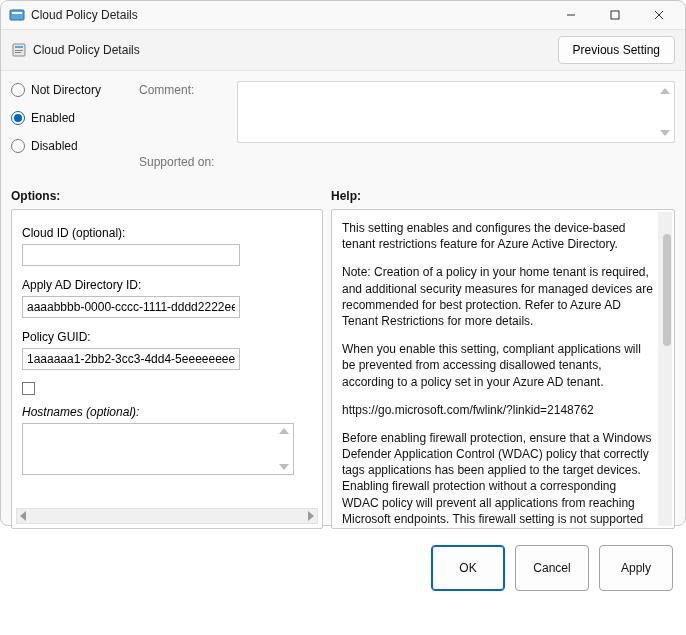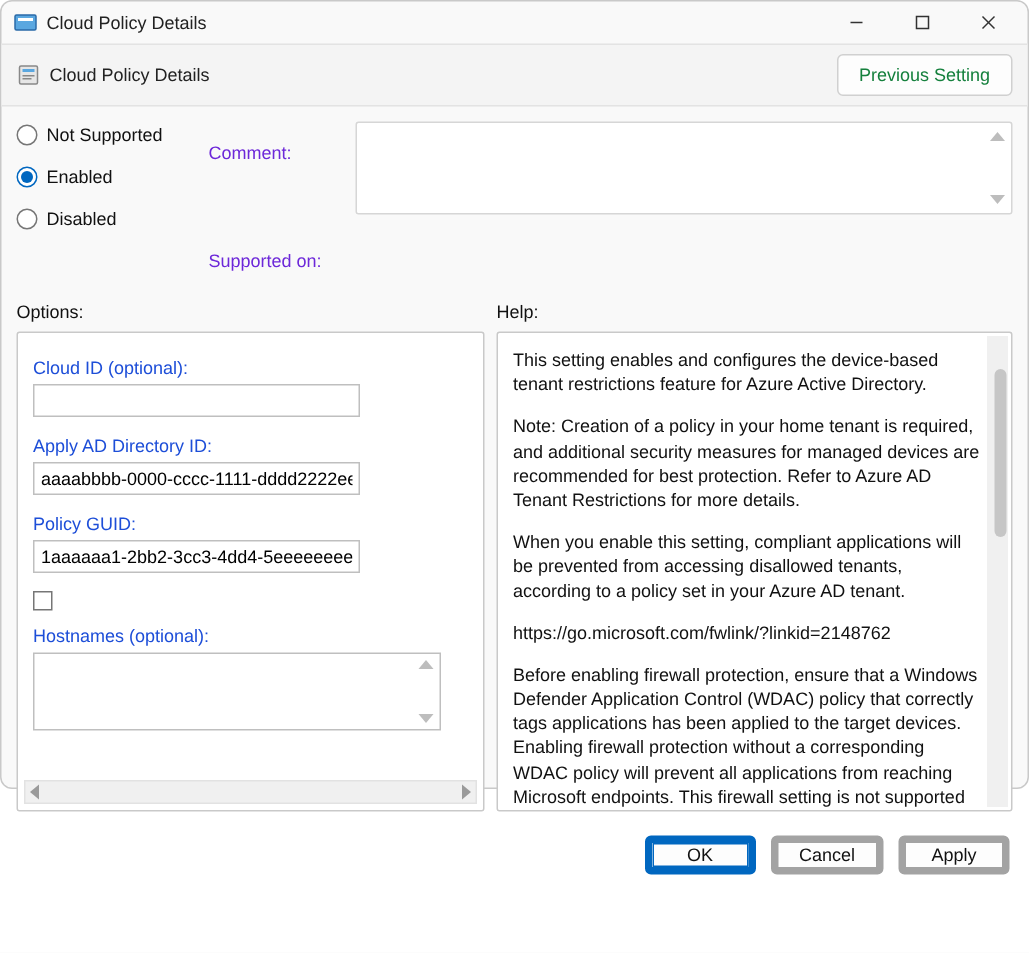--- a/index.html
+++ b/index.html
@@ -38,73 +38,73 @@
   }
   .subheader .sub-icon { width:16px;height:16px;margin-right:6px;display:flex;align-items:center;justify-content:center; }
   .subheader .sub-title { font-size:12px; color:#222; flex:0 0 auto; }
   .subheader .spacer { flex:1; }
   .navbtn {
     background:#fdfdfd;
     border:1px solid #d0d0d0;
     border-radius:4px;
     padding:6px 14px;
     font-size:12px;
-    color:#15803d;
+    color:#000000;
     margin-left:8px;
   }
   .upper {
     display:grid;
     grid-template-columns: 120px 90px 1fr;
     column-gap:8px;
     padding:10px 10px 4px 10px;
     align-items:start;
   }
   .radio-col { display:flex; flex-direction:column; gap:14px; padding-top:2px;}
   .radio-row { display:flex; align-items:center; gap:6px; color:#111;}
   .radio {
     width:14px;height:14px;border:1px solid #767676;border-radius:50%;
     display:flex;align-items:center;justify-content:center;background:#fff;
   }
   .radio.sel { border-color:#0067c0; }
   .radio.sel::after { content:"";width:8px;height:8px;border-radius:50%;background:#0067c0; }
-  .label-col { padding-top:2px; color:#6d28d9;margin-top:12px;}
+  .label-col { padding-top:2px; color:#737373;}
   .comment-box, .supported-box {
     position:relative;
     background:#fff;
     border:1px solid #d6d6d6;
     border-radius:2px;
     width:100%;
   }
   .comment-box { height:62px; }
   .supported-box { height:40px; margin-top:6px; padding:6px 20px 6px 8px; color:#222;}
   .tri-up, .tri-down {
     position:absolute; right:4px; width:0;height:0;
     border-left:5px solid transparent;border-right:5px solid transparent;
   }
   .tri-up { top:6px; border-bottom:6px solid #bdbdbd; }
   .tri-down { bottom:6px; border-top:6px solid #bdbdbd; }
   .mid-labels {
-    display:flex; padding:16px 10px 6px 10px;
+    display:flex; padding:16px 10px 6px 10px;font-weight:bold;
   }
   .mid-labels .opt-label { width:320px; }
   .panes {
     display:flex;
     gap:8px;
     padding:0 10px 0 10px;
     height:320px;
   }
   .pane {
     background:#fff;
     border:1px solid #c9c9c9;
     border-radius:2px;
     position:relative;
   }
   .pane.options { width:312px; padding:10px 10px 20px 10px; overflow:hidden;}
   .pane.help    { flex:1; padding:10px 18px 10px 10px; overflow:hidden;}
-  .field-label { margin:6px 0 4px 0; color:#1d4ed8;}
+  .field-label { margin:6px 0 4px 0; color:#000000;}
   .text-input {
     width:218px; height:22px;
     border:1px solid #bfbfbf; background:#fff;
     padding:2px 4px; font-size:12px; font-family:inherit;
   }
   .checkbox-row { display:flex; align-items:flex-start; gap:6px; margin-top:10px;}
   .checkbox { width:13px;height:13px;border:1px solid #767676;background:#fff;margin-top:2px;flex:0 0 auto;}
   .multiline {
     width:272px; height:52px;
     border:1px solid #bfbfbf; background:#fff; position:relative; margin-top:4px;
@@ -126,22 +126,22 @@
   }
   .pane.help .vscroll-thumb {
     position:absolute; right:3px; top:24px; width:8px; height:112px;
     background:#c6c6c6; border-radius:4px;
   }
   .footer {
     display:flex; justify-content:flex-end; gap:10px;
     padding:16px 12px 12px 12px;
   }
   .dlgbtn {
-    min-width:74px; padding:1px 14px;
-    background:#fdfdfd; border:5px solid #a3a3a3; border-radius:4px;
+    min-width:74px; padding:15px 14px;
+    background:#fdfdfd; border:1px solid #a3a3a3; border-radius:4px;
     font-size:12px; color:#111; text-align:center;
   }
   .dlgbtn.default { border-color:#0067c0; box-shadow:0 0 0 1px #0067c0 inset;}
 </style>
 </head>
 <body>
 
 <div class="window">
 
   <div class="titlebar">
@@ -182,21 +182,21 @@
     </span>
     <span class="sub-title">Cloud Policy Details</span>
     <span class="spacer"></span>
     <div class="navbtn">Previous Setting</div>
   </div>
 
   <div class="upper">
     <div class="radio-col">
       <div class="radio-row">
         <span class="radio"></span>
-        <span>Not Supported</span>
+        <span>Not Directory</span>
       </div>
       <div class="radio-row">
         <span class="radio sel"></span>
         <span>Enabled</span>
       </div>
       <div class="radio-row">
         <span class="radio"></span>
         <span>Disabled</span>
       </div>
     </div>
@@ -224,21 +224,21 @@
       <div class="field-label" style="margin-top:12px;">Apply AD Directory ID:</div>
       <input class="text-input" value="aaaabbbb-0000-cccc-1111-dddd2222eeee" style="">
 
       <div class="field-label" style="margin-top:12px;">Policy GUID:</div>
       <input class="text-input" value="1aaaaaa1-2bb2-3cc3-4dd4-5eeeeeeeeee5" style="">
 
       <div class="checkbox-row">
         <span class="checkbox"></span>
       </div>
 
-      <div class="field-label" style="margin-top:10px;">Hostnames (optional):</div>
+      <div class="field-label" style="margin-top:10px;font-style:italic;">Hostnames (optional):</div>
       <div class="multiline">
         <div class="tri-up"></div>
         <div class="tri-down"></div>
       </div>
 
       <div class="hscroll">
         <div class="arrow left"></div>
         <div class="arrow right"></div>
       </div>
     </div>

